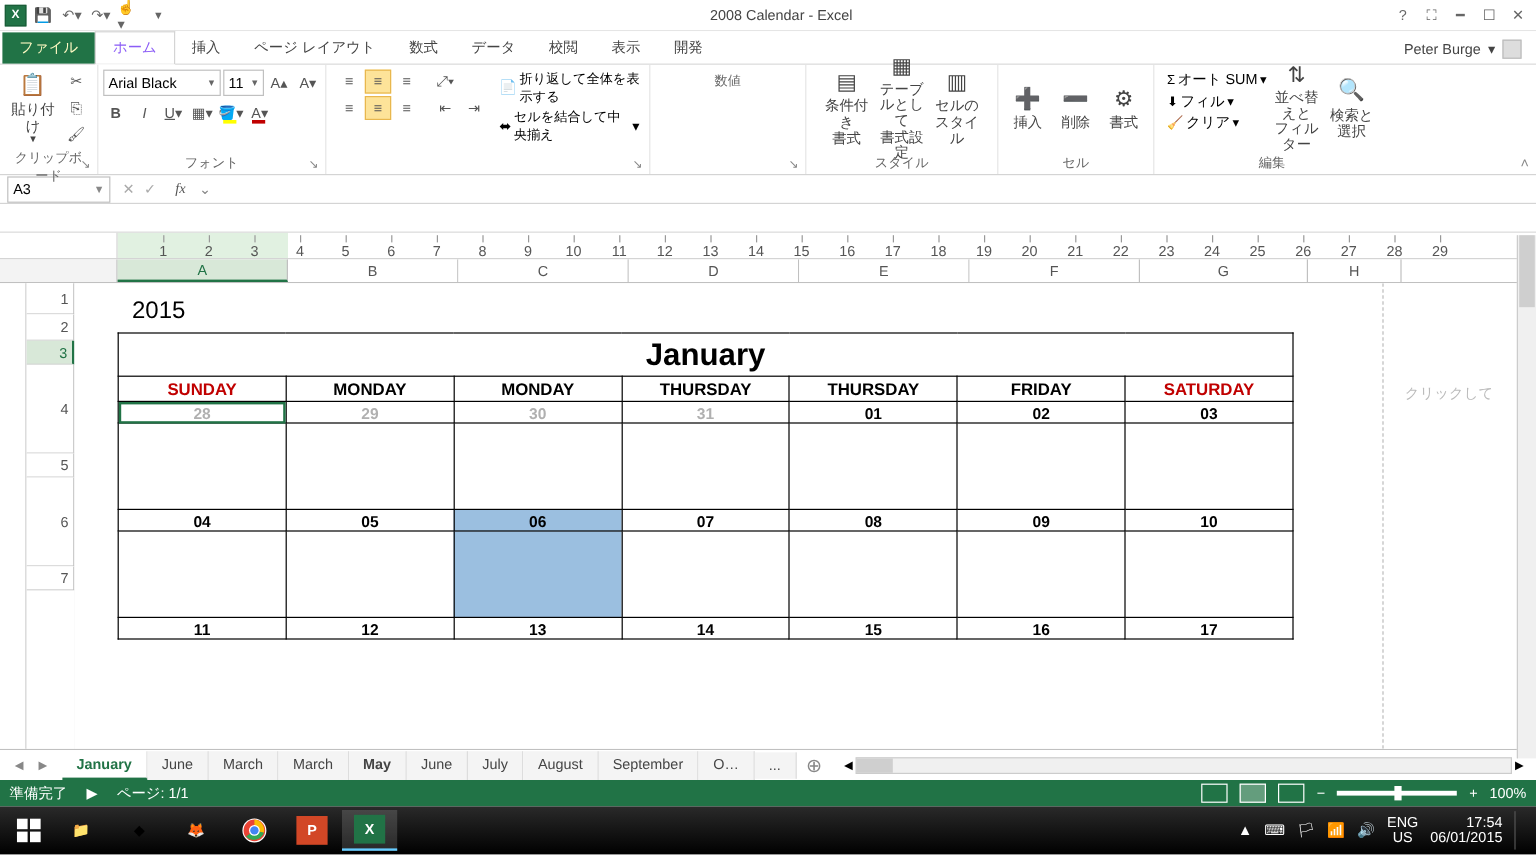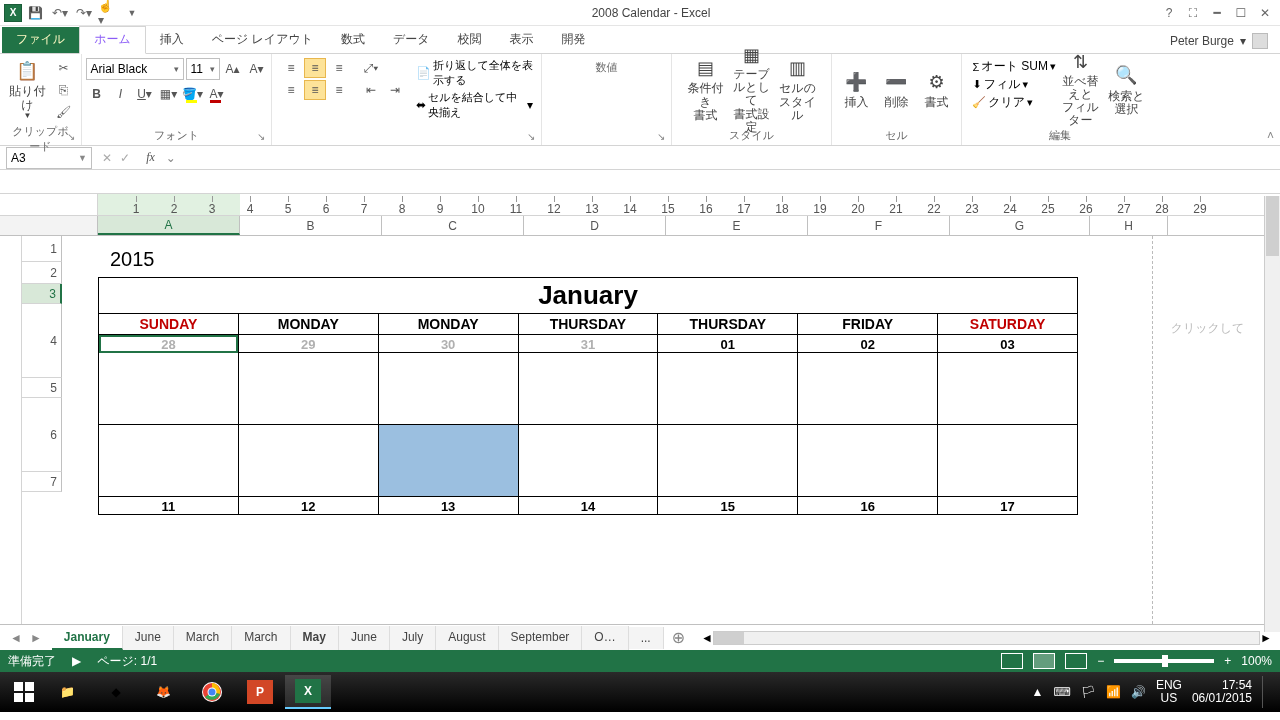--- a/index.html
+++ b/index.html
@@ -400,20 +400,29 @@
           <tr>
             <td class="sp"></td>
             <td class="sp"></td>
             <td class="sp"></td>
             <td class="sp"></td>
             <td class="sp"></td>
             <td class="sp"></td>
             <td class="sp"></td>
           </tr>
           <tr>
+            <td class="num wkend">04</td>
+            <td class="num">05</td>
+            <td class="num today">06</td>
+            <td class="num">07</td>
+            <td class="num">08</td>
+            <td class="num">09</td>
+            <td class="num wkend">10</td>
+          </tr>
+          <tr>
             <td class="sp"></td>
             <td class="sp"></td>
             <td class="sp today"></td>
             <td class="sp"></td>
             <td class="sp"></td>
             <td class="sp"></td>
             <td class="sp"></td>
           </tr>
           <tr>
             <td class="num wkend">11</td>

